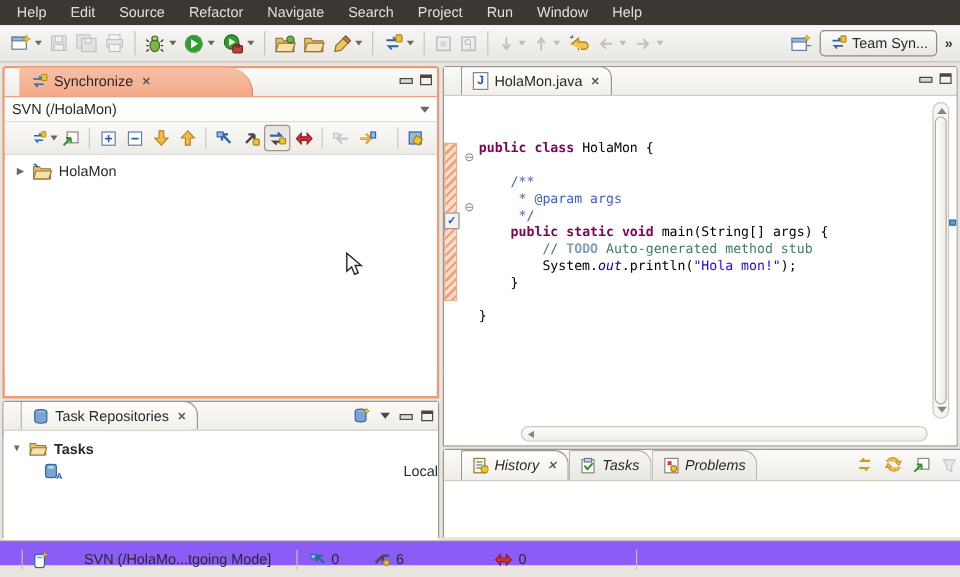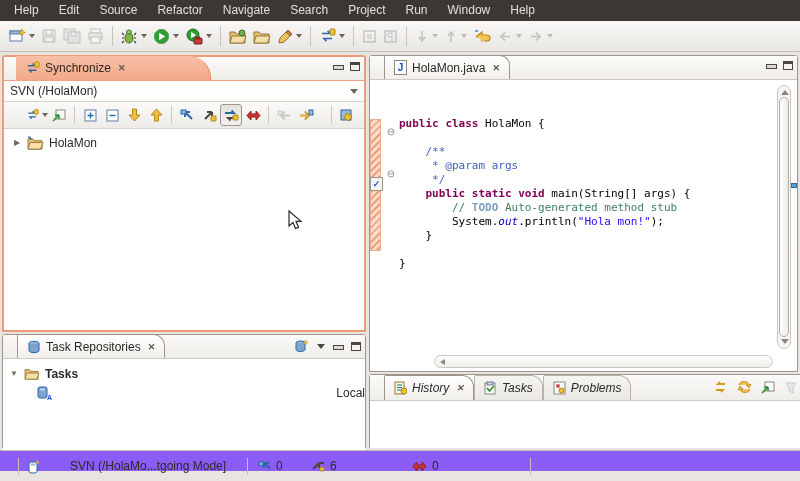--- a/index.html
+++ b/index.html
@@ -238,20 +238,37 @@
   </span>
   <span class="tbtn disabled">
     <svg width="16" height="13" viewBox="0 0 16 13">
         <path d="M3 6.5h9M8 2.5l4 4-4 4" stroke="#6a7a94" stroke-width="1.7" fill="none"></path>
       </svg>
     <span class="dd"></span>
   </span>
 
   <span class="toolbar-spacer"></span>
 
+  <span class="persp-area">
+    <svg width="18" height="16" viewBox="0 0 18 16">
+        <rect x="1" y="4" width="12" height="10" fill="#fdfdfc" stroke="#5f7fa8"></rect>
+        <rect x="1" y="4" width="12" height="3" fill="#9db8d8" stroke="#5f7fa8"></rect>
+        <path d="M13 10h4M13 7v6" stroke="#5f7fa8"></path>
+        <path d="M13.5 1l.8 1.8 1.8.8-1.8.8-.8 1.8-.8-1.8-1.8-.8 1.8-.8z" fill="#f2c12e" stroke="#b58a12" stroke-width=".5"></path>
+      </svg>
+    <span class="persp-btn">
+      <svg width="15" height="14" viewBox="0 0 17 16">
+          <path d="M3 5.5h8l-2.4-2.6" fill="none" stroke="#2a66a8" stroke-width="1.6"></path>
+          <path d="M13 10.5H5l2.4 2.6" fill="none" stroke="#2a66a8" stroke-width="1.6"></path>
+          <rect x="11" y="1" width="5" height="6" rx="1" fill="#f2c12e" stroke="#a8861e"></rect>
+        </svg>
+      <span>Team Syn...</span>
+    </span>
+    <span class="overflow-glyph">»</span>
+  </span>
 </div>
 
 <div class="panel sync-panel">
   <div class="tab-row">
     <span class="view-tab sync-tab">
       <svg width="15" height="14" viewBox="0 0 17 16">
           <path d="M3 5.5h8l-2.4-2.6" fill="none" stroke="#2a66a8" stroke-width="1.6"></path>
           <path d="M13 10.5H5l2.4 2.6" fill="none" stroke="#2a66a8" stroke-width="1.6"></path>
           <rect x="11" y="1" width="5" height="6" rx="1" fill="#f2c12e" stroke="#a8861e"></rect>
         </svg>

